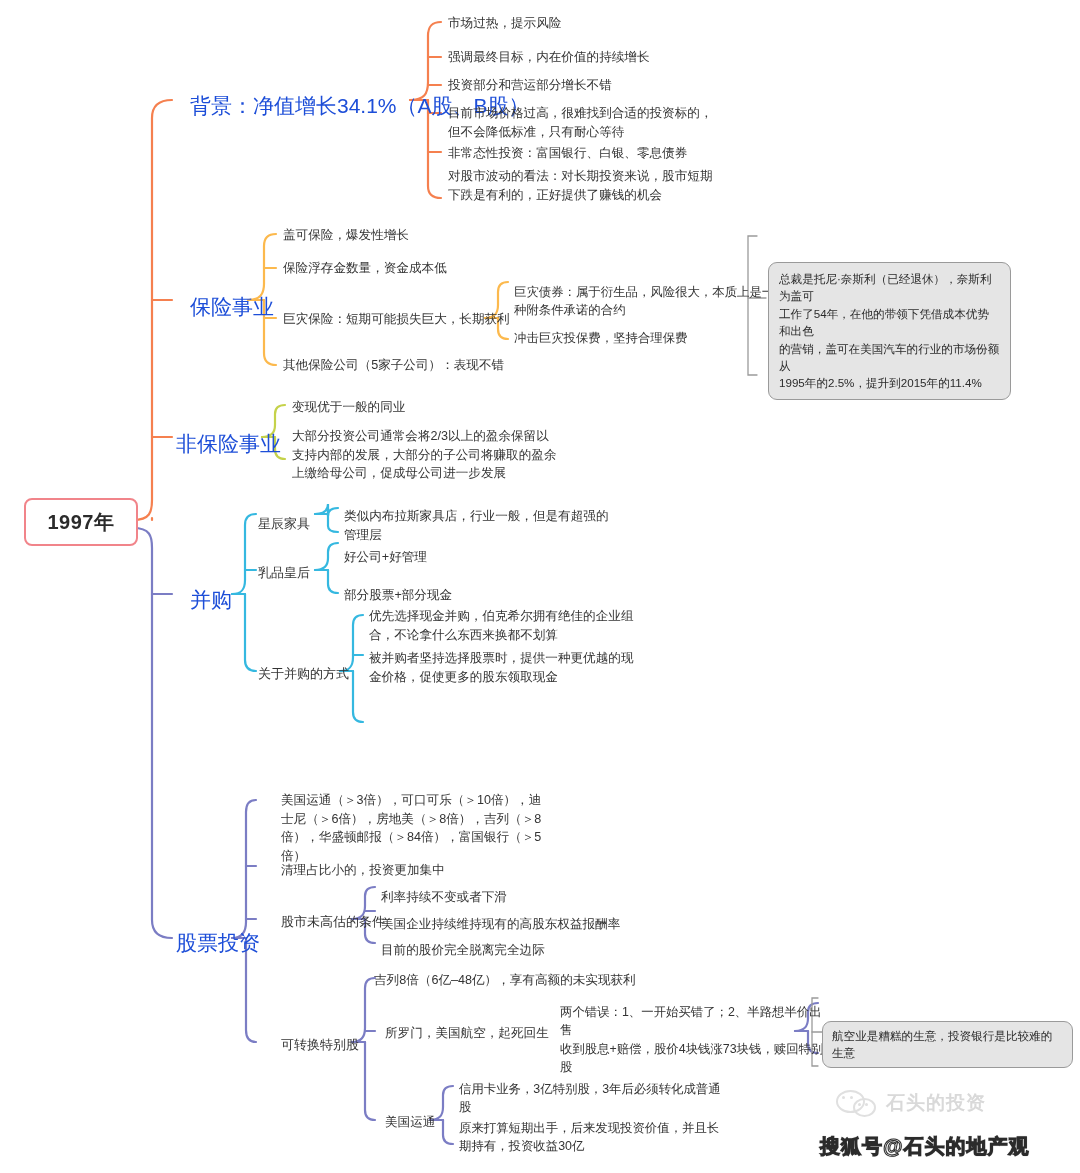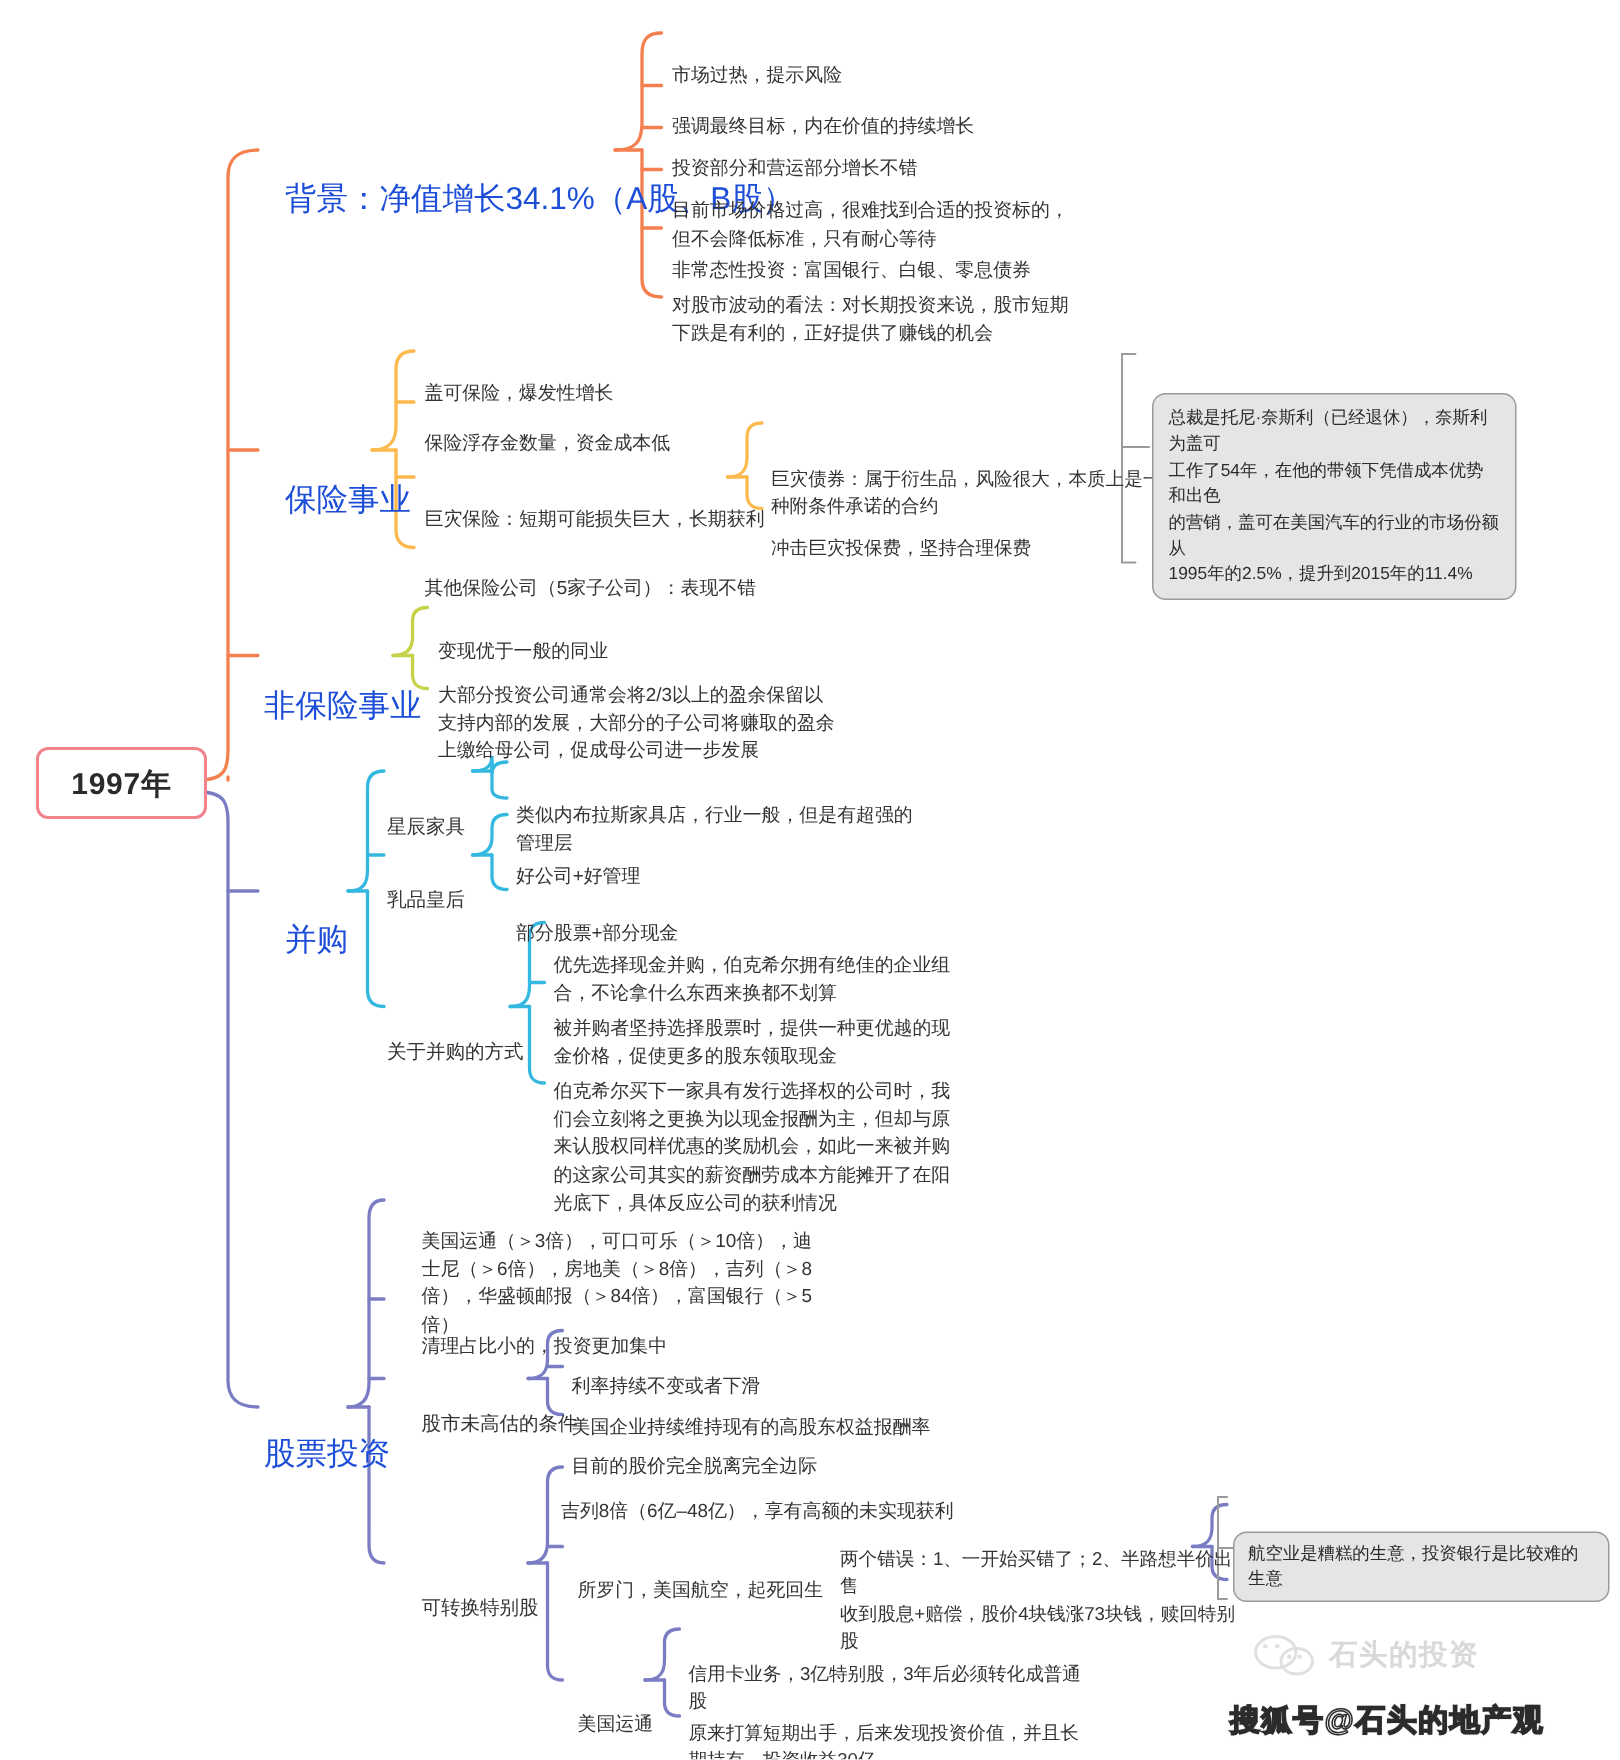--- a/index.html
+++ b/index.html
@@ -20,21 +20,20 @@
     position:absolute;
     left:0;top:0;
     width:1080px;height:1173px;
     pointer-events:none;
   }
   .node{
     position:absolute;
     line-height:1.48;
     white-space:pre-line;
     color:#262626;
-    margin-top:27px;
   }
   .root{
     position:absolute;
     border:2px solid #F1848A;
     border-radius:8px;
     background:#fff;
     display:flex;
     align-items:center;
     justify-content:center;
     font-size:20px;
@@ -226,25 +225,20 @@
 
   <div class="node lvl2" style="left:258px;top:563px;">乳品皇后</div>
   <div class="node lvl3" style="left:344px;top:548px;">好公司+好管理</div>
   <div class="node lvl3" style="left:344px;top:586px;">部分股票+部分现金</div>
 
   <div class="node lvl2" style="left:258px;top:664px;">关于并购的方式</div>
   <div class="node lvl3" style="left:369px;top:649px;">被并购者坚持选择股票时，提供一种更优越的现
 金价格，促使更多的股东领取现金</div>
   <div class="node lvl3" style="left:369px;top:607px;">优先选择现金并购，伯克希尔拥有绝佳的企业组
 合，不论拿什么东西来换都不划算</div>
-  <div class="node lvl3" style="left:369px;top:691px;">伯克希尔买下一家具有发行选择权的公司时，我
-们会立刻将之更换为以现金报酬为主，但却与原
-来认股权同样优惠的奖励机会，如此一来被并购
-的这家公司其实的薪资酬劳成本方能摊开了在阳
-光底下，具体反应公司的获利情况</div>
 
   <div class="node lvl1" style="left:176px;top:927px;">股票投资</div>
 
   <div class="node lvl3" style="left:281px;top:791px;">美国运通（＞3倍），可口可乐（＞10倍），迪
 士尼（＞6倍），房地美（＞8倍），吉列（＞8
 倍），华盛顿邮报（＞84倍），富国银行（＞5
 倍）</div>
   <div class="node lvl3" style="left:281px;top:861px;">清理占比小的，投资更加集中</div>
 
   <div class="node lvl2" style="left:281px;top:912px;">股市未高估的条件</div>

